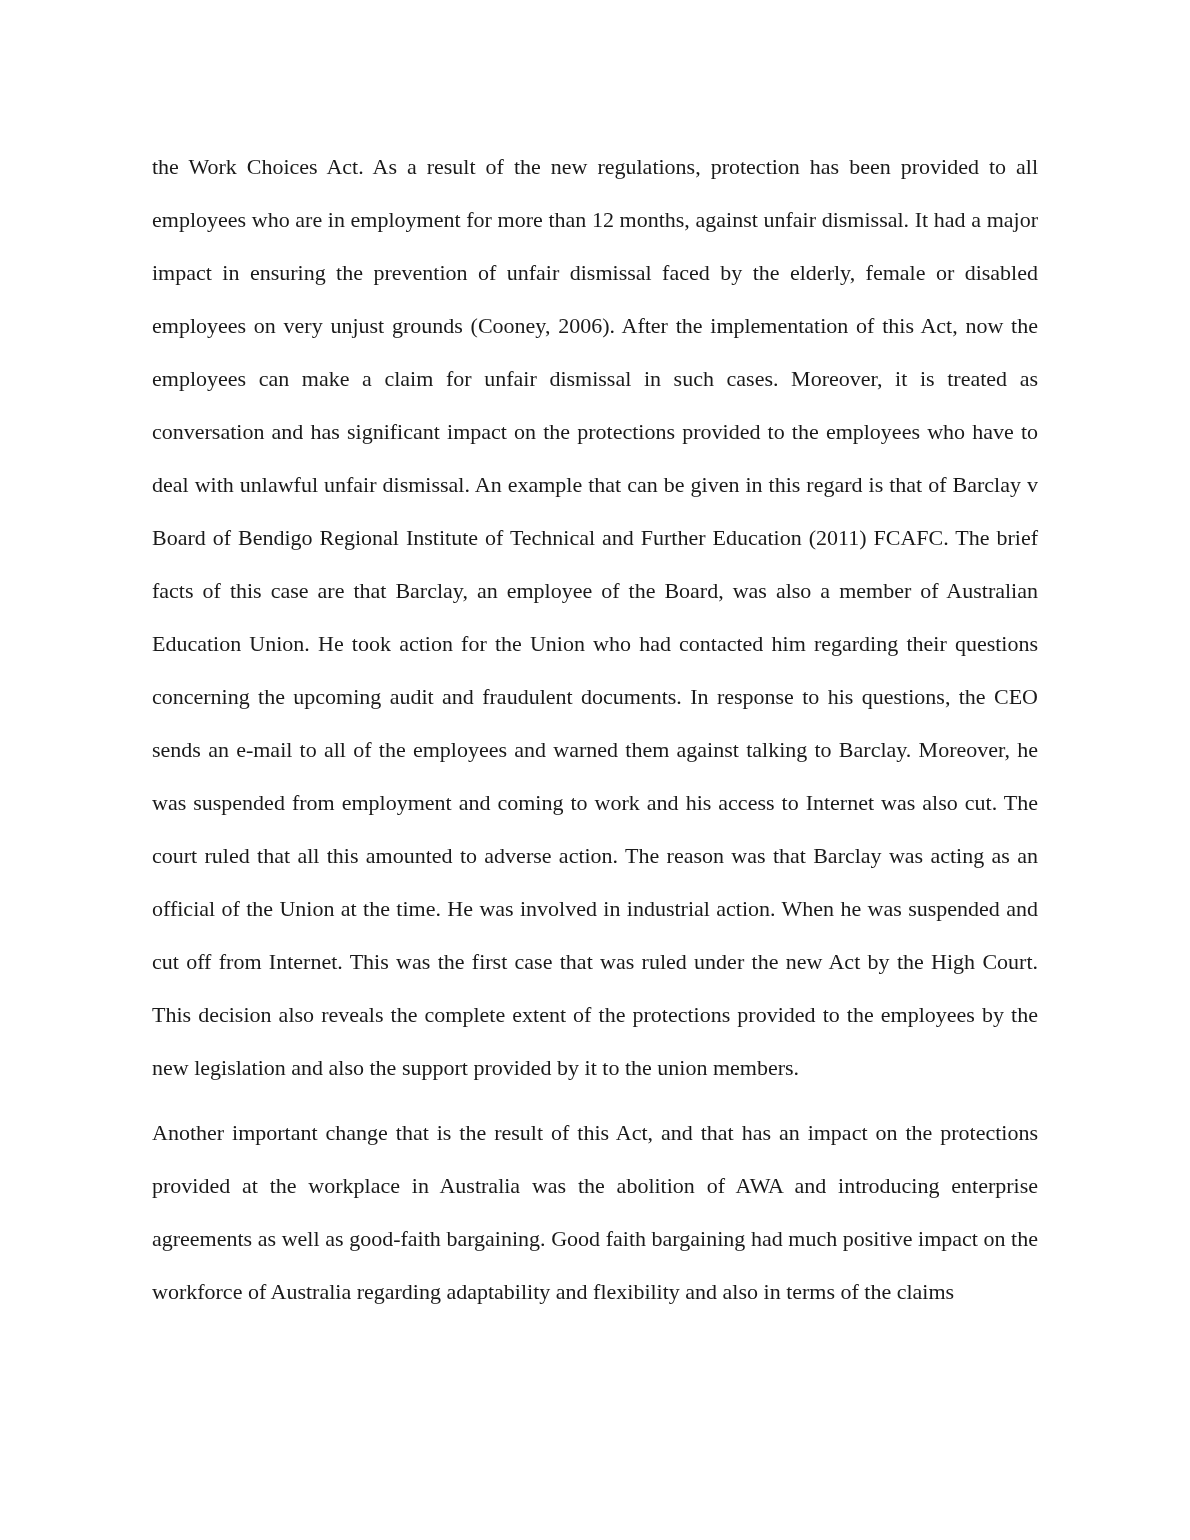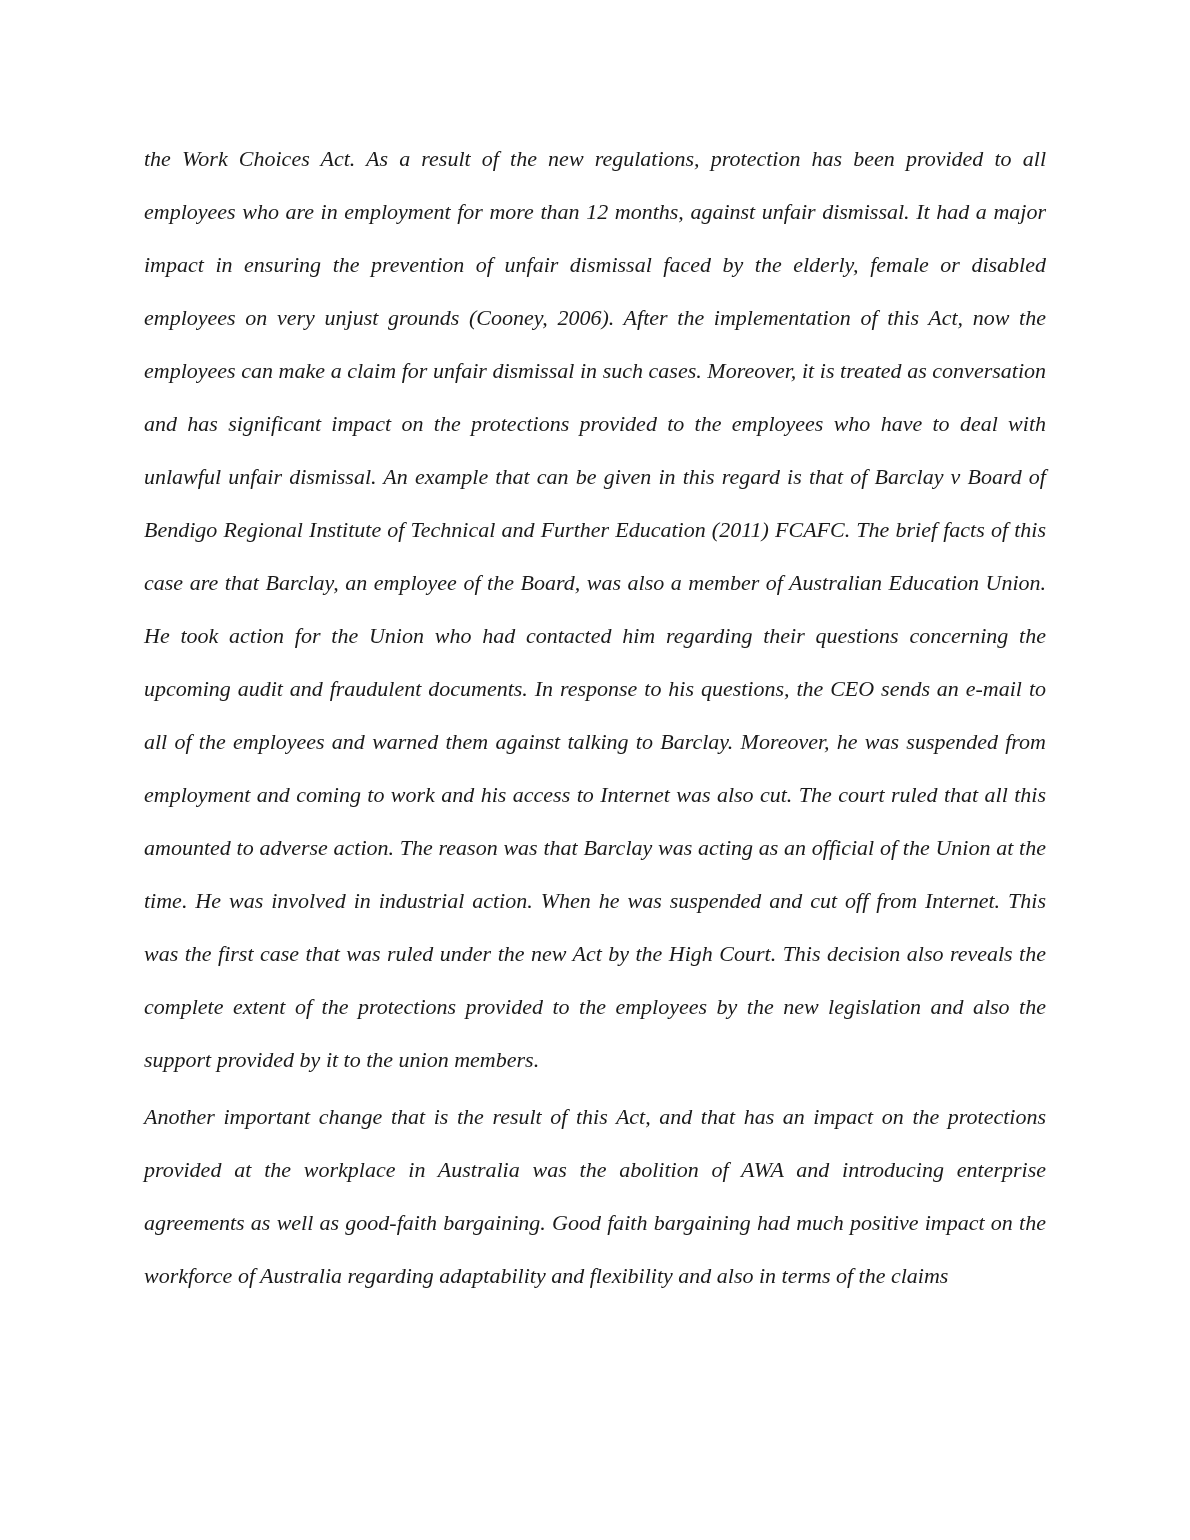--- a/index.html
+++ b/index.html
@@ -18,23 +18,22 @@
     overflow: hidden;
   }
   .doc-body {
     font-family: "Liberation Serif", "DejaVu Serif", serif;
     font-size: 22px;
     line-height: 53px;
     color: #1a1a1a;
     text-align: justify;
   }
   .doc-body p {
-    margin: 4px;
+    margin: 12px;
     padding: 0;
-    font-style: italic;
   }
 </style>
 </head>
 <body>
 
 <div class="page">
   <div class="doc-body">
     <p>the Work Choices Act. As a result of the new regulations, protection has been provided to all employees who are in employment for more than 12 months, against unfair dismissal. It had a major impact in ensuring the prevention of unfair dismissal faced by the elderly, female or disabled employees on very unjust grounds (Cooney, 2006). After the implementation of this Act, now the employees can make a claim for unfair dismissal in such cases. Moreover, it is treated as conversation and has significant impact on the protections provided to the employees who have to deal with unlawful unfair dismissal. An example that can be given in this regard is that of Barclay v Board of Bendigo Regional Institute of Technical and Further Education (2011) FCAFC. The brief facts of this case are that Barclay, an employee of the Board, was also a member of Australian Education Union. He took action for the Union who had contacted him regarding their questions concerning the upcoming audit and fraudulent documents. In response to his questions, the CEO sends an e-mail to all of the employees and warned them against talking to Barclay. Moreover, he was suspended from employment and coming to work and his access to Internet was also cut. The court ruled that all this amounted to adverse action. The reason was that Barclay was acting as an official of the Union at the time. He was involved in industrial action. When he was suspended and cut off from Internet. This was the first case that was ruled under the new Act by the High Court. This decision also reveals the complete extent of the protections provided to the employees by the new legislation and also the support provided by it to the union members.</p>
     <p>Another important change that is the result of this Act, and that has an impact on the protections provided at the workplace in Australia was the abolition of AWA and introducing enterprise agreements as well as good-faith bargaining. Good faith bargaining had much positive impact on the workforce of Australia regarding adaptability and flexibility and also in terms of the claims</p>
   </div>

